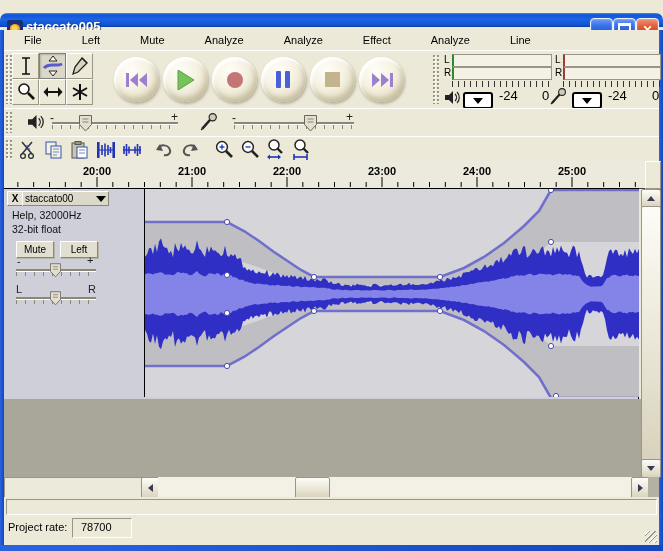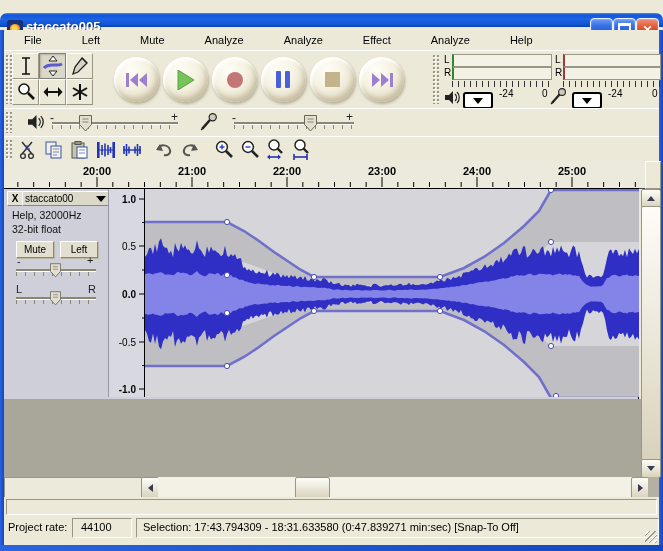--- a/index.html
+++ b/index.html
@@ -30,21 +30,21 @@
   .toolcell{border-top:1px solid #fff;border-left:1px solid #fff;border-right:1px solid #9a9685;border-bottom:1px solid #9a9685;
     display:flex;align-items:center;justify-content:center;background:#ece9d8;}
   .toolcell.sel{background:#dcd8c8;border:1px solid #808080;box-shadow:inset 1px 1px 2px #b8b4a4;}
   .round-btn{top:6px;width:45px;height:45px;border-radius:50%;
     background:radial-gradient(circle at 38% 30%,#fffef8 0%,#f6f2e2 40%,#e6e0ca 72%,#d6cfb4 100%);
     box-shadow:inset 2px 3px 3px #ffffff,inset -2px -4px 5px #c6bfa2,1px 2px 3px rgba(110,100,70,.45);
     display:flex;align-items:center;justify-content:center;}
   
   .meter-bar{height:11px;background:#f4f2e6;border:1px solid #9a9685;}
   .meter-lr{font-size:10px;color:#000;line-height:11px;}
-  .meter-ticklabel{font-size:10px;color:#000;}
+  .meter-ticklabel{font-size:13px;color:#000;}
   .meter-dd{width:26px;height:13px;background:#fff;border:2px solid #000;border-radius:3px;display:flex;align-items:center;justify-content:center;}
   .dd-tri{width:0;height:0;border-left:5px solid transparent;border-right:5px solid transparent;border-top:6px solid #000;}
   .mticks{height:6px;background-image:repeating-linear-gradient(90deg,#333 0 1px,transparent 1px 6px);}
   
   .slider-groove{height:2px;background:#8a8775;border-bottom:1px solid #fff;}
   .slider-ticks{height:4px;background-image:repeating-linear-gradient(90deg,#8a8775 0 1px,transparent 1px 9px);}
   .slider-pm{font-size:12px;color:#222;}
   
   .combo{left:364px;top:3px;width:127px;height:21px;background:#fff;border:1px solid #7f9db9;display:flex;align-items:center;}
   .combo-text{font-size:11px;padding-left:5px;color:#000;flex:1;}
@@ -114,21 +114,21 @@
   </div>
 
   <div class="abs menubar">
     <div class="menu-item">File</div>
     <div class="menu-item">Left</div>
     <div class="menu-item">Mute</div>
     <div class="menu-item">Analyze</div>
     <div class="menu-item">Analyze</div>
     <div class="menu-item">Effect</div>
     <div class="menu-item">Analyze</div>
-    <div class="menu-item">Help</div>
+    <div class="menu-item">Line</div>
   </div>
 
   <div class="abs row1">
     <div class="abs gripper" style="left:1px;top:3px;height:50px;"></div>
 
     <div class="abs toolgrid">
       <div class="toolcell">
         <svg width="18" height="20" viewBox="0 0 18 20">
           <path d="M5 2 H13 M5 18 H13 M9 2 V18" stroke="#111" stroke-width="1.6" fill="none"></path>
           </svg>
@@ -443,38 +443,20 @@
       <div class="abs slider-groove" style="left:12px;top:108px;width:80px;"></div>
       <div class="abs slider-ticks" style="left:12px;top:111px;width:80px;"></div>
       <div class="abs" style="left:46px;top:102px;">
         <svg width="11" height="15" viewBox="0 0 13 17">
             <path d="M0.5 0.5 H12.5 V9.5 L6.5 16 L0.5 9.5 Z" fill="#e2ded0" stroke="#6a675a"></path>
         <path d="M3.5 4 H9.5 M3.5 7 H9.5" stroke="#8a8775" stroke-width="1"></path>
           </svg>
       </div>
     </div>
 
-    <div class="abs vruler">
-      <svg id="vruler-svg" width="36" height="208">
-          <text x="27" y="14" text-anchor="end" font-size="10" font-family="&quot;Liberation Sans&quot;,sans-serif" font-weight="bold" fill="#000">1.0</text>
-          <line x1="30" y1="10" x2="36" y2="10" stroke="#000" stroke-width="1"></line>
-          <line x1="33" y1="33.5" x2="36" y2="33.5" stroke="#000" stroke-width="1"></line>
-          <text x="27" y="61" text-anchor="end" font-size="10" font-family="&quot;Liberation Sans&quot;,sans-serif" font-weight="normal" fill="#000">0.5</text>
-          <line x1="30" y1="57" x2="36" y2="57" stroke="#000" stroke-width="1"></line>
-          <line x1="33" y1="81" x2="36" y2="81" stroke="#000" stroke-width="1"></line>
-          <text x="27" y="109" text-anchor="end" font-size="10" font-family="&quot;Liberation Sans&quot;,sans-serif" font-weight="bold" fill="#000">0.0</text>
-          <line x1="30" y1="105" x2="36" y2="105" stroke="#000" stroke-width="1"></line>
-          <line x1="33" y1="129" x2="36" y2="129" stroke="#000" stroke-width="1"></line>
-          <text x="27" y="157" text-anchor="end" font-size="10" font-family="&quot;Liberation Sans&quot;,sans-serif" font-weight="normal" fill="#000">-0.5</text>
-          <line x1="30" y1="153" x2="36" y2="153" stroke="#000" stroke-width="1"></line>
-          <line x1="33" y1="176.5" x2="36" y2="176.5" stroke="#000" stroke-width="1"></line>
-          <text x="27" y="204" text-anchor="end" font-size="10" font-family="&quot;Liberation Sans&quot;,sans-serif" font-weight="bold" fill="#000">-1.0</text>
-          <line x1="30" y1="200" x2="36" y2="200" stroke="#000" stroke-width="1"></line>
-        </svg>
-    </div>
 
     <div class="abs wave-holder">
       <svg id="wave-svg" width="494" height="208">
           <rect x="0" y="0" width="494" height="208" fill="#d6d6da"></rect>
           <polygon points="0,33 82,33 99,42 114,52 129,63 144,73 156,81 169,88 295,88 319,79 339,68 359,54 379,37 394,22 406,1 494,1 494,53 406,53 394,63.5 379,71 359,79.5 339,86.5 319,92 295,96.5 169,96.5 156,93 144,89 129,84 114,78.5 99,73.5 82,69 0,69" fill="#bfbfc3"></polygon>
           <polygon points="0,177 82,177 99,168 114,158 129,147 144,137 156,129 169,122 295,122 319,131 339,142 359,156 379,173 394,188 406,209 494,209 494,157 406,157 394,146.5 379,139 359,130.5 339,123.5 319,118 295,113.5 169,113.5 156,117 144,121 129,126 114,131.5 99,136.5 82,141 0,141" fill="#bfbfc3"></polygon>
           <polygon points="0,67.85499999999999 2,65.46392594666494 4,59.31409641857697 6,58.6251429285807 8,65.29916078911494 10,54.631160122961134 12,62.984291429492 14,52.520820789979425 16,49.32572040657057 18,56.80559108267762 20,58.765530326029236 22,58.75950948766285 24,64.44441537434602 26,61.710811936820065 28,68.17238423146503 30,54.116678620029994 32,59.895156251031004 34,62.512127454346164 36,53.741568384726904 38,59.4444892488585 40,56.241409005932155 42,60.73956805580832 44,60.489600816482 46,64.30778843376362 48,64.45499983700262 50,60.49954706211724 52,51.19490298057171 54,59.4790234007837 56,61.31143275973898 58,64.98528591667218 60,68.04055334749542 62,57.16106779844123 64,63.747733742162055 66,57.37970541497195 68,61.659744251744016 70,61.337086181219604 72,63.13771385012923 74,64.60700202577016 76,67.20982868183444 78,65.71221678078321 80,56.529810422399585 82,66.40468402643427 84,68.00657386682884 86,64.95256568591938 88,67.30401702502638 90,65.10515283355878 92,70.13806639515757 94,69.16862960009894 96,69.31295058337722 98,78.81803069346081 100,78.2485635382492 102,81.41733423758089 104,79.91825698644993 106,82.16905707648958 108,80.49541540855022 110,83.85935708501609 112,84.57022806043524 114,82.35016937443909 116,83.97192159958338 118,84.36615416765628 120,84.77847610575911 122,80.86056243575504 124,87.83341502205997 126,86.54356684234962 128,83.3849685846762 130,86.03897562738476 132,83.54356068969456 134,85.34712360140801 136,88.64334494177668 138,85.56662082377628 140,88.07251490436245 142,86.15167383445404 144,89.32958702387064 146,85.87876066607251 148,88.06687664389183 150,86.51441204133832 152,90.17401764024753 154,88.4451900740941 156,87.41188415732276 158,90.63095474281097 160,87.0435939562611 162,91.45578246043205 164,91.84339327893535 166,89.44924708783684 168,89.94413477059317 170,92.51433451918686 172,89.88904655472112 174,91.40168597326003 176,92.26573998514854 178,89.07289199574397 180,89.61445291498228 182,91.21631944979235 184,94.34719266020305 186,92.14295263849986 188,95.08927536405093 190,94.88264825411443 192,94.53920502361422 194,93.72307267525727 196,96.5950282135804 198,97.06934202003221 200,95.46097777410307 202,96.00203521156882 204,96.12434659444858 206,97.66728007250681 208,95.468586394685 210,96.78115381993618 212,94.82275030979584 214,95.79347912100079 216,95.80197844964924 218,96.27415416567037 220,96.34619706250508 222,97.23440255037589 224,97.23692049913286 226,97.92275064009354 228,95.03053550152615 230,94.78671213276986 232,95.6166042827591 234,97.09223630713582 236,97.79570889840532 238,96.8537519890856 240,96.26046168671795 242,96.23088229551615 244,96.14032661757511 246,95.31333906858761 248,96.81744485362034 250,96.54387834585336 252,96.31430729979442 254,94.93609650627941 256,94.7431427984583 258,96.59589473415605 260,95.89660255511552 262,95.73060884714907 264,93.80547280874293 266,96.24766570302798 268,94.90053489092864 270,95.98886435284855 272,96.09397188409326 274,95.99233340567453 276,95.2455966903473 278,94.96577300765681 280,95.58011858032903 282,95.54103027321062 284,94.6042290882801 286,93.49031623650183 288,94.50853933095189 290,92.75465461357147 292,91.49372020747126 294,92.214655403896 296,90.0804662803446 298,92.34946628204366 300,92.47654786925081 302,88.86588111719317 304,89.79191229435226 306,90.88730500518864 308,88.05332010136615 310,88.92715743103238 312,88.60642397953977 314,86.86460847149202 316,88.82852918371883 318,83.67861871155478 320,83.49366504052139 322,83.00912537719707 324,83.15886123150611 326,81.56409243431133 328,81.48286058933962 330,79.19203661906333 332,79.0272496244456 334,81.5488347716866 336,80.99141494570272 338,78.61095409445848 340,75.19737073996654 342,78.94407500775316 344,77.22166949238408 346,75.79025246174753 348,77.59715666788367 350,72.65902195992001 352,70.67081765626773 354,73.85190326338375 356,67.60135466305888 358,73.65581475012723 360,70.84874235856583 362,68.68528936576638 364,64.4074729213335 366,66.6753353283612 368,61.15522487915258 370,59.68878480197905 372,59.67065693004357 374,66.34516789743253 376,64.07591282359236 378,57.441668511536854 380,57.353568784821704 382,68.81615514197858 384,66.9168749559067 386,64.13977475634798 388,59.8626781995227 390,61.60222122973 392,64.71972692806828 394,63.818136255747746 396,58.90594820970971 398,57.23196379923567 400,66.6444636306536 402,61.17884732724828 404,62.16948458130418 406,67.61333368953078 408,57.75764535227822 410,64.62361552825789 412,58.187030296717076 414,63.30363287816309 416,56.492539649020365 418,61.84258713772742 420,63.524401485295556 422,63.565807571989446 424,68.25327041699742 426,61.799365497703825 428,56.54508574856517 430,58.259881704575335 432,68.2360047366403 434,62.11223367000716 436,71.27024484498904 438,77.10815767307606 440,84.4259628581077 442,88.77426460923668 444,85.68659323893284 446,86.27487598600857 448,88.74574834657028 450,87.81301426904203 452,87.10647104326586 454,86.89546618691661 456,88.274788207422 458,85.9562182459578 460,78.52716685180923 462,69.13917201197286 464,62.02530154172742 466,60.312544984431554 468,65.08274819858737 470,60.71110339140049 472,60.95730407571513 474,67.15202182574015 476,64.63406148214719 478,67.15344265901552 480,60.697301657356704 482,68.26637650281475 484,59.27753671584579 486,62.53621018651031 488,64.92794436569045 490,59.66153539182831 492,64.17703592489491 494,59.787471349850506 494,150.56128582420962 492,147.78194923599688 490,150.66143441915204 488,144.80837930237414 486,147.96804695162413 484,149.391410218254 482,143.30333570657098 480,148.4311907967292 478,143.81936809397706 476,145.36478899918754 474,143.96296397767725 472,149.01430398643004 470,150.03661641073185 468,146.38337357149794 466,150.98989119030273 464,149.21249264386134 462,141.48284514002285 460,130.1824592536874 458,123.71047589554675 456,121.94605921342853 454,123.92486244256771 452,122.24363759993444 450,122.32197228005252 448,121.21251277483536 446,124.08660669728224 444,124.41639107764149 442,120.54401827401699 440,126.0983353717538 438,134.25338687255544 436,139.91928858485556 434,149.65885657924449 432,142.55810818502633 430,152.39765985912118 428,151.20498232348464 426,147.09015214973016 424,140.1603301740806 422,147.66506228455432 420,147.91758989199803 418,147.43873926897908 416,154.63673355547428 414,146.26242978640082 412,152.48209632163727 410,146.4327989228472 408,152.88122098738165 406,143.77823478448894 404,146.54360785740784 402,148.5292828462975 400,144.38775573888904 398,153.19949799011525 396,151.60632275463772 394,147.12520919496677 392,146.27305173479616 390,148.57358852619166 388,148.7043780509216 386,144.66852634963232 384,142.00025570450103 382,142.37170384284914 380,154.91320274063574 378,154.05954638620372 376,145.0556349631359 374,141.82222180301812 372,150.2076003962249 370,149.9012129483156 368,150.66367240476063 366,143.76026322841267 364,145.10293082271141 362,142.26411509258423 360,137.91542597667427 358,135.18173808577302 356,140.92337105552573 354,137.22795953217803 352,138.91083931437052 350,138.12064155943267 348,132.23290085360466 346,133.84483387189047 344,132.5930645421091 342,131.45453369813794 340,133.87225956402273 338,131.4596826774513 336,129.83085537052222 334,128.95477214086 332,131.97551841293983 330,132.04114297050836 328,129.58147601908536 326,129.30830492829315 324,126.59712467018396 322,127.69453237956938 320,126.98416027925722 318,125.9440286396819 316,120.92801362749006 314,123.90682356867379 312,122.0787109795104 310,120.4901887736993 308,122.7153123629939 306,118.92285764128681 304,120.39449397614355 302,121.84864103492501 300,117.32294244742253 298,117.91380053200781 296,119.85512553696958 294,117.53051891396206 292,119.01940303806371 290,116.67134262965853 288,115.29139501549804 286,116.77376123961533 284,115.41586273335997 282,114.3354262321612 280,114.26557556573715 278,115.40719293702227 276,114.53379309410657 274,113.66447307818532 272,113.6852019100737 270,114.29453525478208 268,115.09285640064219 266,113.56086681584503 264,115.91747252099026 262,114.3916534770081 260,113.87923063803198 258,113.39448000576229 256,115.74249676225338 254,114.5903800179463 252,113.53680043846371 250,113.3340695748425 248,113.56205986816374 246,114.24399336389143 244,113.70064126139316 242,113.84261505053435 240,114.12579330598963 238,113.01989152019198 236,111.92510675994849 234,113.06877764097051 232,114.28821747096008 230,115.12082343377229 228,115.07287814257757 226,112.00435392258088 224,112.80905375491515 222,112.68470611176426 220,113.65182153411199 218,113.72289138347301 216,114.41667387997366 214,114.19550693174864 212,115.03725441892408 210,112.9019172308855 208,114.27158654357787 206,112.55071920199678 204,113.62085807809795 202,113.92975393855966 200,114.90797191037093 198,113.04156493674347 196,113.29673634704783 194,115.90887827582843 192,115.426849758313 190,115.41410646094187 188,115.03719424100922 186,117.33532826334638 184,115.31212283232252 182,118.28396048626946 180,120.72705400701518 178,120.26143402911315 176,118.15194335559283 174,118.5510215918936 172,119.87586063042612 170,117.3468190337902 168,120.25664348746267 166,121.0172937349319 164,118.44828360286907 162,118.778738444855 160,123.39869634985787 158,119.30167525196688 156,122.61586257300806 154,121.63691319105902 152,119.57616447815724 150,123.52733839827803 148,122.59754357949512 146,124.52302867484522 144,119.91275346027182 142,123.8130277604645 140,122.65429099626678 138,124.86595396262976 136,121.95515827733814 134,125.19177747396957 132,125.80440038344526 130,124.54465220938424 128,127.29749520074616 126,122.56768605276457 124,122.706234619248 122,128.5835166371201 120,124.63361031409092 118,126.11131006617639 116,125.20094858745136 114,128.24481230569342 112,126.44127954297481 110,127.02088804552909 108,129.39862473695985 106,126.76128865062256 104,130.4358875409007 102,129.63232057238923 100,131.94511996014035 98,132.21143670632065 96,139.49344707264993 94,142.38283211607242 92,139.8268343316165 90,143.48355999201607 88,143.64257099540316 86,145.99801394640068 84,140.6670743372376 82,145.24729569554643 80,152.78172869758225 78,143.8020191584671 76,141.9488751781774 74,145.1161700639884 72,144.95413880562546 70,149.5045525787188 68,148.75152275774113 66,150.3768488427338 64,146.28264546398668 62,152.01695120166227 60,141.0039671383129 58,143.3242011101409 56,146.5769702157255 54,148.61909380535292 52,157.05599454977676 50,148.2766525299093 48,147.05692305777612 46,145.91151344425668 44,147.8007144953175 42,147.55368338817493 40,153.82637288784963 38,151.9038240143832 36,154.79977613803206 34,149.3329683759949 32,151.31457893403396 30,158.0233139535269 28,142.10721366594458 26,147.93440511376411 24,146.46162956587384 22,150.87146133014824 20,148.92421439644642 18,152.37736765033978 16,160.2252011410935 14,157.7732231293825 12,146.2705331126964 10,155.03739081893735 8,144.46984545828144 6,153.67120922995048 4,152.15328715206905 2,144.69273396992637 0,140.9027973934233" fill="#2f2fc5"></polygon>
           <polygon points="0,85.22050527955551 2,84.57890546795261 4,84.34651402728996 6,84.81224572582009 8,85.56440610285176 10,84.15961625284412 12,84.20019056927121 14,83.57136693390515 16,83.18466413982051 18,84.09525287736238 20,85.85758473219663 22,85.48632860079623 24,85.53494551698068 26,85.64818253476095 28,86.14488964965325 30,85.17516612561462 32,83.14358405667673 34,83.11019294879796 36,84.30462996478074 38,83.41732665810466 40,84.28371150109739 42,84.20055358404579 44,86.04946165760622 46,86.16985715345962 48,85.34807762177849 50,83.59680889988884 52,82.03439948807916 54,84.49223721539357 56,85.83361371516396 58,86.69892624271527 60,87.43186009960581 62,86.1409280975852 64,84.36642357775142 66,84.53830167591912 68,84.80436914332955 70,85.50444340042019 72,83.91662264622032 74,84.57488852044705 76,86.89046029024891 78,85.6038461950872 80,85.07220146703577 82,85.43797471563286 84,86.31385387712214 86,86.1212622308994 88,88.3662516487308 90,88.20993648728299 92,89.06031076778605 94,90.65528682357943 96,90.78221362283811 98,90.81795547038305 100,92.47848362989541 102,92.37586318747644 104,93.62322289178982 106,93.74099007693279 108,94.50035158206201 110,95.0623226941576 112,94.40696562243572 114,94.38130617019178 116,94.97131262119922 118,95.18097682196567 120,95.60413758135999 122,95.26934969066342 124,96.17932085919477 126,96.38481173967006 128,96.12409607474817 130,96.71179907852132 132,95.79796696435342 134,96.06729673457141 136,97.01021858629274 138,96.81303545947972 140,96.96064025347712 142,96.97801617864238 144,96.59373175153213 146,97.19330135609165 148,97.96199688429887 150,97.42781620502959 152,97.07141422665332 154,97.58251583597709 156,98.1425287870878 158,97.97997150239382 160,97.79037489478797 162,98.05253468173558 164,98.28413271302374 166,98.3320857428634 168,98.08266371386476 170,98.24358846179186 172,98.78435562817124 174,98.9446342213843 176,98.76223329440532 178,98.74605674022051 180,98.73825295383966 182,99.39450093221853 184,99.2377597879536 186,100.02929710492396 188,100.62548366708164 190,100.77227205439834 192,100.32162900215245 194,100.4267999630326 196,100.99592013114246 198,101.15417538118895 200,100.8654755819033 202,100.92144200582631 204,101.26435485654389 206,101.48225527264293 208,101.35036737597342 210,100.9115771976653 212,100.93076700747353 214,101.12281333232521 216,101.4426927023897 218,101.46481120653526 220,101.15849368884871 222,101.27145516905162 224,101.48388216943306 226,101.38611764632712 228,100.89815891706166 230,100.88208655645313 232,101.01116382351194 234,101.29881424899156 236,101.5136103564285 238,101.39733900364709 240,101.40142212588152 242,101.10483142490969 244,100.64630397610395 246,100.90558374047147 248,101.43062636514217 250,101.63553727011069 252,101.0881496140851 254,101.10568590338434 256,100.90715348980837 258,101.02345657849854 260,100.85250273620566 262,100.95636727043991 264,100.63613259511709 266,100.33542958481354 268,100.71771088516192 270,100.91332336366636 272,101.03740236435657 274,100.83512418611761 276,100.64702307179094 278,100.56656662986634 280,100.70327165603081 282,100.37582023324082 284,100.19577718055959 286,99.9370028708991 288,99.86008529084674 290,99.66200312106275 292,99.67241489208367 294,99.62052685156651 296,98.92056388290268 298,99.05117010958386 300,98.74443030897362 302,98.36924539350744 304,98.39894586683235 306,97.77213229481762 308,97.77832461733142 310,97.75171456538125 312,97.09710915262933 314,97.43382762684668 316,96.37756105690424 318,96.0069121701016 320,96.29403090981991 322,96.03517484932408 324,95.23565679521833 326,94.77786416372498 328,94.99496450041225 330,94.21086724353337 332,93.68226895474703 334,93.28135413934584 336,93.16285947900772 338,93.07172910379897 340,92.48220575681407 342,92.50336976371905 344,92.71956658835987 346,91.84876433831941 348,91.71038328524416 350,91.3678439222006 352,90.85786705990336 354,89.99052138816636 356,90.10186858247113 358,88.95467677027418 360,89.69506994469342 362,89.24747638435917 364,88.82239884635545 366,87.33927589546312 368,87.57618008101602 370,86.78665959775921 372,86.02254235025583 374,86.68092906662156 376,86.13867757501981 378,86.72235497558965 380,86.42823415635073 382,85.49626551895108 384,84.7475578744127 386,84.73769370064456 388,86.14639510328777 390,86.23619146858152 392,85.87382432614673 394,84.8695473233851 396,84.67475196667641 398,84.92702740287098 400,85.3737016427527 402,85.54857123568854 404,84.98529008884148 406,85.54162492641177 408,86.41270668234488 410,85.37677632806553 412,85.17782571654718 414,84.45283861666428 416,85.12238085809732 418,85.93016377599909 420,85.06315241820877 422,85.72373915296903 424,85.15634856447006 426,85.60092131930598 428,86.77020277337623 430,86.31096535053837 432,87.11457690349832 434,86.75379586271852 436,89.88051218472276 438,92.73753891438457 440,94.57168000781891 442,96.07982712526243 444,96.71488224992358 446,97.64819865213302 448,97.49886792729009 450,97.57279718435576 452,97.51983450047942 454,97.20967623272053 456,97.14081821781454 458,95.76950470603373 460,92.170493348986 462,88.9849060773048 464,88.68411867407119 466,86.70891391270786 468,86.06488337782332 470,85.68452312483409 472,86.42500579366384 474,87.5849045802853 476,87.2468364996399 478,86.06170508730996 480,86.17842062108024 482,85.28932093948232 484,86.9960814809724 486,86.71268124263163 488,87.35260925949143 490,85.97013405628239 492,86.7401772425824 494,86.91709705916888 494,123.08290294083112 492,123.2598227574176 490,124.02986594371761 488,122.64739074050857 486,123.28731875736837 484,123.0039185190276 482,124.71067906051768 480,123.82157937891976 478,123.93829491269004 476,122.7531635003601 474,122.4150954197147 472,123.57499420633616 470,124.31547687516591 468,123.93511662217668 466,123.29108608729214 464,121.31588132592881 462,121.0150939226952 460,117.829506651014 458,114.23049529396627 456,112.85918178218546 454,112.79032376727947 452,112.48016549952058 450,112.42720281564424 448,112.50113207270991 446,112.35180134786698 444,113.28511775007642 442,113.92017287473757 440,115.42831999218109 438,117.26246108561543 436,120.11948781527724 434,123.24620413728148 432,122.88542309650168 430,123.68903464946163 428,123.22979722662377 426,124.39907868069402 424,124.84365143552994 422,124.27626084703097 420,124.93684758179123 418,124.06983622400091 416,124.87761914190268 414,125.54716138333572 412,124.82217428345282 410,124.62322367193447 408,123.58729331765512 406,124.45837507358823 404,125.01470991115852 402,124.45142876431146 400,124.6262983572473 398,125.07297259712902 396,125.32524803332359 394,125.1304526766149 392,124.12617567385327 390,123.76380853141848 388,123.85360489671223 386,125.26230629935544 384,125.2524421255873 382,124.50373448104892 380,123.57176584364927 378,123.27764502441035 376,123.86132242498019 374,123.31907093337844 372,123.97745764974417 370,123.21334040224079 368,122.42381991898398 366,122.66072410453688 364,121.17760115364455 362,120.75252361564083 360,120.30493005530658 358,121.04532322972582 356,119.89813141752887 354,120.00947861183364 352,119.14213294009664 350,118.6321560777994 348,118.28961671475584 346,118.15123566168059 344,117.28043341164013 342,117.49663023628095 340,117.51779424318593 338,116.92827089620103 336,116.83714052099228 334,116.71864586065416 332,116.31773104525297 330,115.78913275646663 328,115.00503549958775 326,115.22213583627502 324,114.76434320478167 322,113.96482515067592 320,113.70596909018009 318,113.9930878298984 316,113.62243894309576 314,112.56617237315332 312,112.90289084737067 310,112.24828543461875 308,112.22167538266858 306,112.22786770518238 304,111.60105413316765 302,111.63075460649256 300,111.25556969102638 298,110.94882989041614 296,111.07943611709732 294,110.37947314843349 292,110.32758510791633 290,110.33799687893725 288,110.13991470915326 286,110.0629971291009 284,109.80422281944041 282,109.62417976675918 280,109.29672834396919 278,109.43343337013366 276,109.35297692820906 274,109.16487581388239 272,108.96259763564343 270,109.08667663633364 268,109.28228911483808 266,109.66457041518646 264,109.36386740488291 262,109.04363272956009 260,109.14749726379434 258,108.97654342150146 256,109.09284651019163 254,108.89431409661566 252,108.9118503859149 250,108.36446272988931 248,108.56937363485783 246,109.09441625952853 244,109.35369602389605 242,108.89516857509031 240,108.59857787411848 238,108.60266099635291 236,108.4863896435715 234,108.70118575100844 232,108.98883617648806 230,109.11791344354687 228,109.10184108293834 226,108.61388235367288 224,108.51611783056694 222,108.72854483094838 220,108.84150631115129 218,108.53518879346474 216,108.5573072976103 214,108.87718666767479 212,109.06923299252647 210,109.0884228023347 208,108.64963262402658 206,108.51774472735707 204,108.73564514345611 202,109.07855799417369 200,109.1345244180967 198,108.84582461881105 196,109.00407986885754 194,109.5732000369674 192,109.67837099784755 190,109.22772794560166 188,109.37451633291836 186,109.97070289507604 184,110.7622402120464 182,110.60549906778147 180,111.26174704616034 178,111.25394325977949 176,111.23776670559468 174,111.0553657786157 172,111.21564437182876 170,111.75641153820814 168,111.91733628613524 166,111.6679142571366 164,111.71586728697626 162,111.94746531826442 160,112.20962510521203 158,112.02002849760618 156,111.8574712129122 154,112.41748416402291 152,112.92858577334668 150,112.57218379497041 148,112.03800311570113 146,112.80669864390835 144,113.40626824846787 142,113.02198382135762 140,113.03935974652288 138,113.18696454052028 136,112.98978141370726 134,113.93270326542859 132,114.20203303564658 130,113.28820092147868 128,113.87590392525183 126,113.61518826032994 124,113.82067914080523 122,114.73065030933658 120,114.39586241864001 118,114.81902317803433 116,115.02868737880078 114,115.61869382980822 112,115.59303437756428 110,114.9376773058424 108,115.49964841793799 106,116.25900992306721 104,116.37677710821018 102,117.62413681252356 100,117.52151637010459 98,119.18204452961695 96,119.21778637716189 94,119.34471317642057 92,120.93968923221395 90,121.79006351271701 88,121.6337483512692 86,123.8787377691006 84,123.68614612287786 82,124.56202528436714 80,124.92779853296423 78,124.3961538049128 76,123.10953970975109 74,125.42511147955295 72,126.08337735377968 70,124.49555659957981 68,125.19563085667045 66,125.46169832408088 64,125.63357642224858 62,123.8590719024148 60,122.56813990039419 58,123.30107375728473 56,124.16638628483604 54,125.50776278460643 52,127.96560051192084 50,126.40319110011116 48,124.65192237822151 46,123.83014284654038 44,123.95053834239378 42,125.79944641595421 40,125.71628849890261 38,126.58267334189534 36,125.69537003521926 34,126.88980705120204 32,126.85641594332327 30,124.82483387438538 28,123.85511035034675 26,124.35181746523905 24,124.46505448301932 22,124.51367139920377 20,124.14241526780337 18,125.90474712263762 16,126.81533586017949 14,126.42863306609485 12,125.79980943072879 10,125.84038374715588 8,124.43559389714824 6,125.18775427417991 4,125.65348597271004 2,125.42109453204739 0,124.77949472044449" fill="#8383e8"></polygon>
           <polyline points="0,33 82,33 99,42 114,52 129,63 144,73 156,81 169,88 295,88 319,79 339,68 359,54 379,37 394,22 406,1 494,1" fill="none" stroke="#7070cc" stroke-width="2.6"></polyline>
           <polyline points="0,177 82,177 99,168 114,158 129,147 144,137 156,129 169,122 295,122 319,131 339,142 359,156 379,173 394,188 406,209 494,209" fill="none" stroke="#7070cc" stroke-width="2.6"></polyline>
@@ -515,21 +497,18 @@
   </div>
   <div class="abs sb-btn" style="left:631px;top:477px;width:17px;height:20px;">
       <div class="arrow ar-rt"></div>
     </div>
   <div class="abs hs-corner"></div>
 
   <div class="abs statusbar">
     <div class="abs sunken" style="left:2px;top:2px;width:649px;height:14px;"></div>
     <div class="abs status-text" style="left:4px;top:24px;">Project rate:</div>
     <div class="abs sunken" style="left:68px;top:21px;width:58px;height:18px;">
-      <div class="status-text" style="padding:2px 0 0 8px;">44100</div>
-    </div>
-    <div class="abs sunken" style="left:132px;top:21px;width:521px;height:18px;">
-      <div class="status-text" style="padding:2px 0 0 6px;white-space:nowrap;overflow:hidden;">Selection: 17:43.794309 - 18:31.633580 (0:47.839271 min:sec)   [Snap-To Off]</div>
+      <div class="status-text" style="padding:2px 0 0 8px;">78700</div>
     </div>
   </div>
   <div class="abs resize-grip"></div>
 
 </div>
 
 </body></html>

